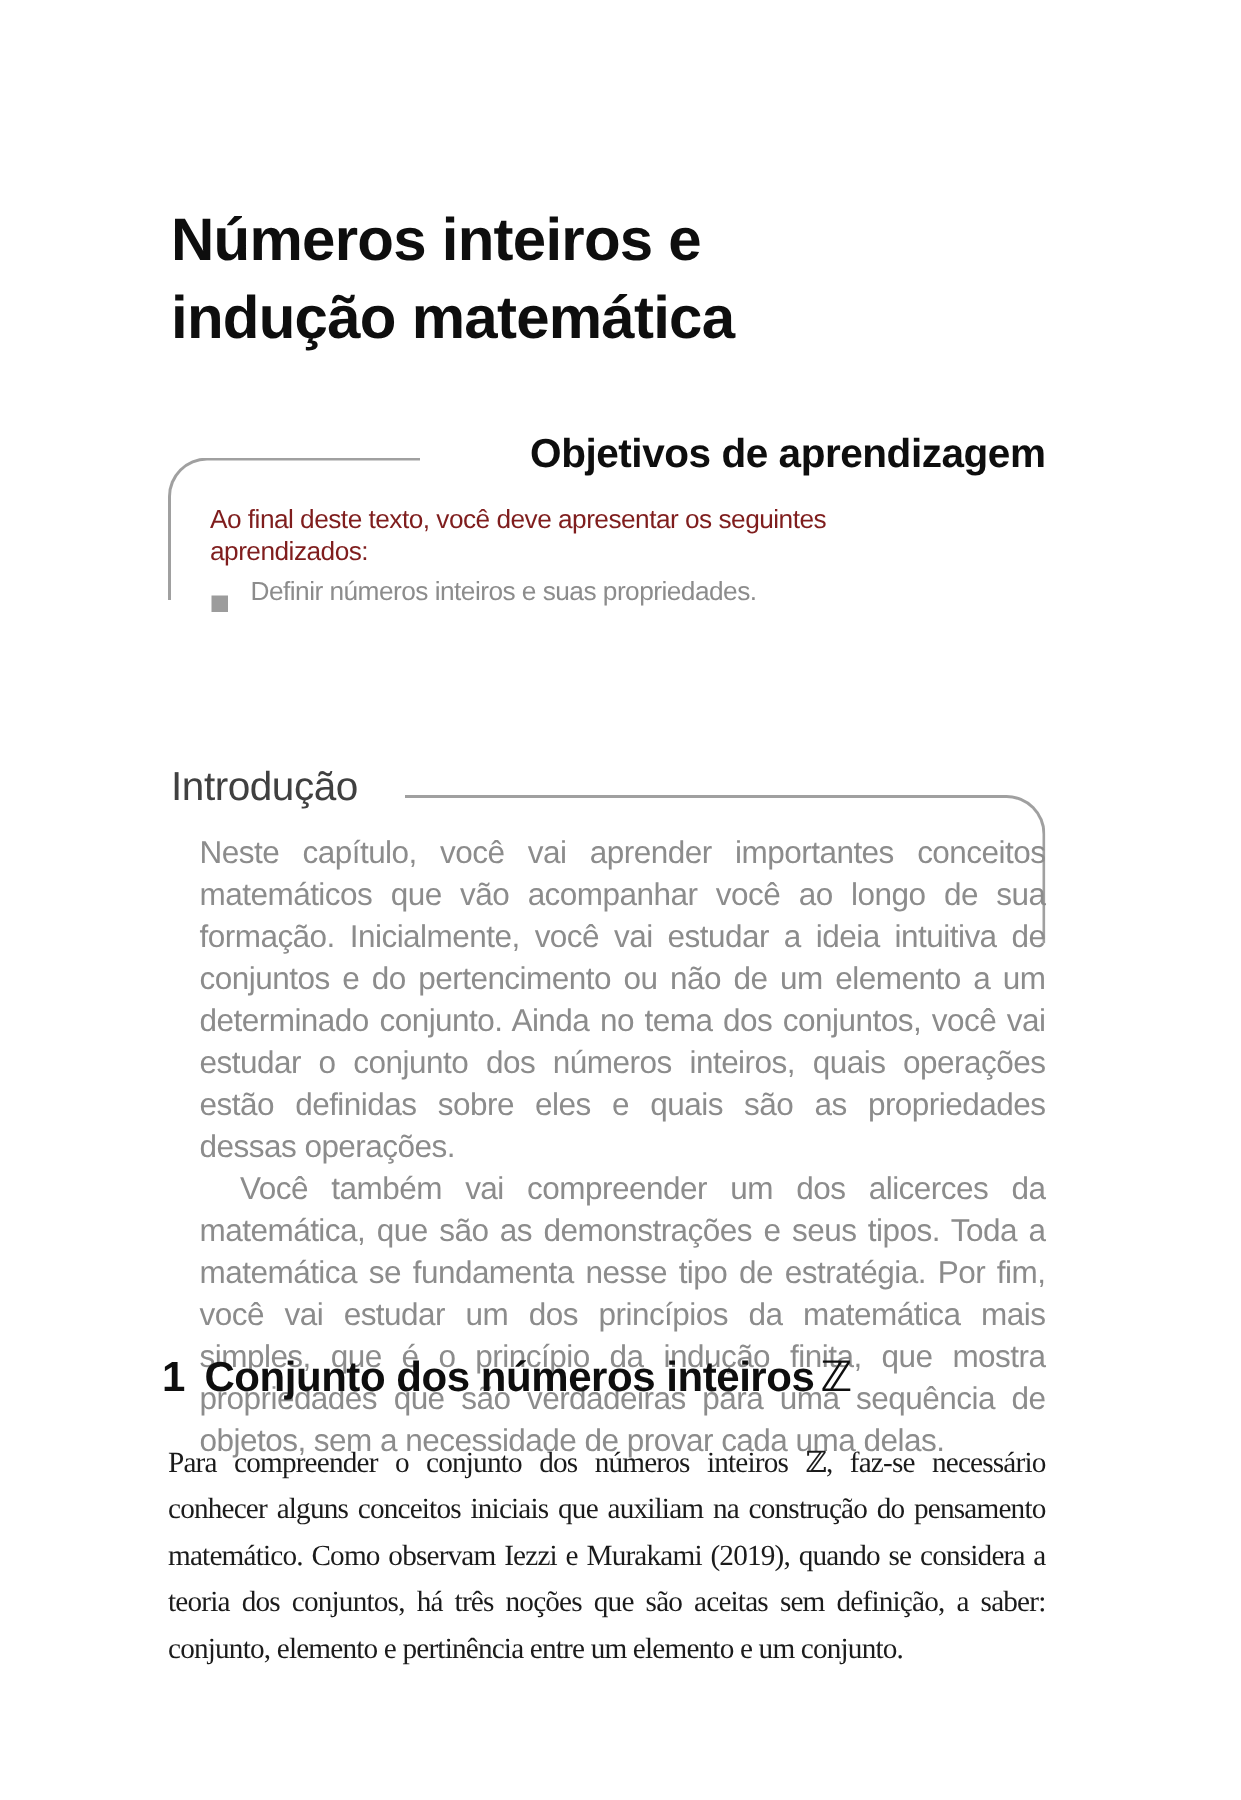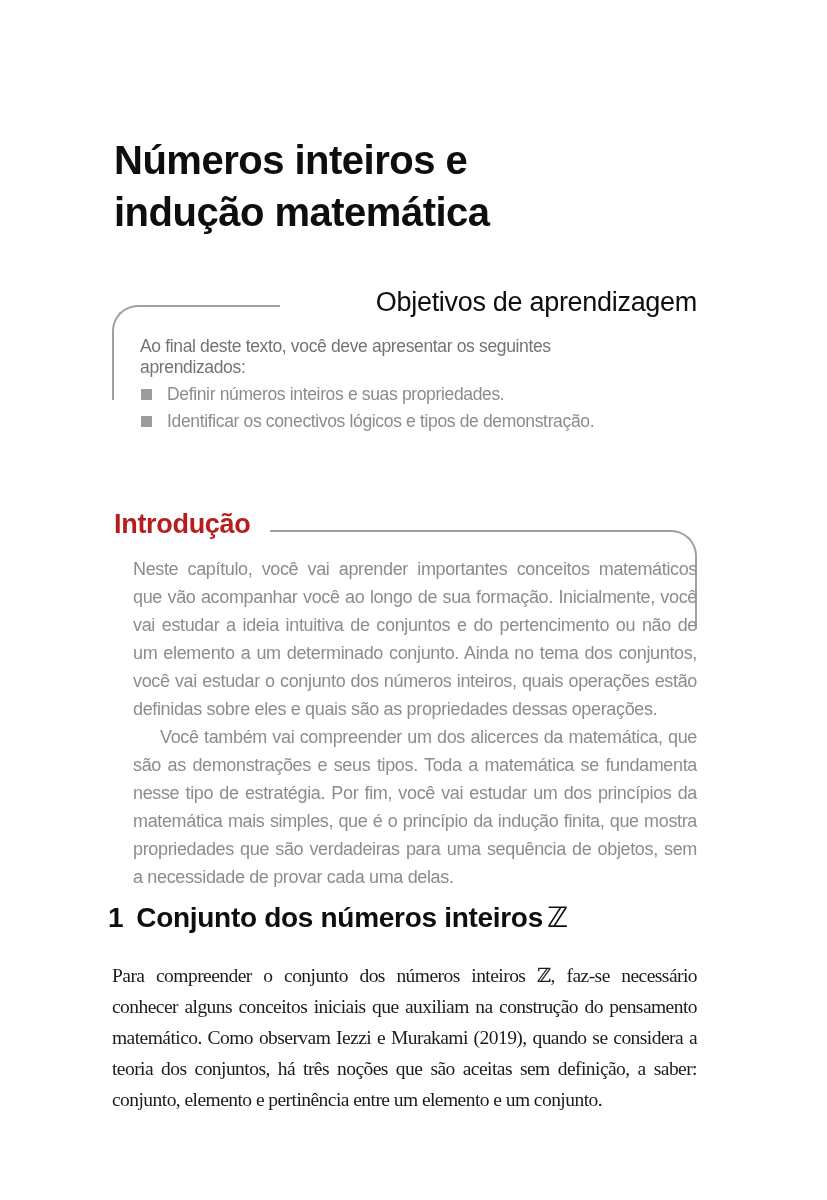--- a/index.html
+++ b/index.html
@@ -42,46 +42,46 @@
     border-top-left-radius: 26px;
   }
   .obj-heading {
     position: absolute;
     left: 280px;
     top: 287px;
     width: 417px;
     margin: 0;
     text-align: right;
     font-size: 27px;
-    font-weight: normal;
+    font-weight: bold;
     letter-spacing: -0.3px;
     color: #0e0e0e;
   }
   .obj-intro {
     position: absolute;
     left: 140px;
     top: 336px;
     width: 520px;
     margin: 0;
     font-size: 17.5px;
     letter-spacing: -0.35px;
-    color: #737373;
+    color: #7f1d1d;
   }
   .obj-list {
     position: absolute;
     left: 141px;
     top: 381px;
     width: 540px;
     margin: 0;
     padding: 0;
     list-style: none;
   }
   .obj-list li {
     display: flex;
-    align-items: flex-start;
+    align-items: flex-end;
     line-height: 27px;
     font-size: 17.5px;
     letter-spacing: -0.35px;
     color: #8c8c8c;
   }
   .sq {
     flex: none;
     width: 11px;
     height: 11px;
     margin-top: 8px;
@@ -89,43 +89,43 @@
     background: #9c9c9c;
   }
 
   
   .intro-heading {
     position: absolute;
     left: 114px;
     top: 509px;
     margin: 0;
     font-size: 27px;
-    font-weight: bold;
+    font-weight: normal;
     letter-spacing: -0.3px;
-    color: #b91c1c;
+    color: #404040;
   }
   .intro-decor {
     position: absolute;
     left: 270px;
     top: 530px;
     width: 425px;
     height: 97px;
     border-top: 2px solid #a0a0a0;
     border-right: 2px solid #a0a0a0;
     border-top-right-radius: 26px;
   }
   .intro-text {
     position: absolute;
     left: 133px;
     top: 555px;
     width: 564px;
   }
   .intro-text p {
     margin: 0;
-    font-size: 18px;
+    font-size: 21px;
     line-height: 28px;
     letter-spacing: -0.35px;
     text-align: justify;
     color: #8c8c8c;
   }
   .intro-text p.indent {
     text-indent: 27px;
   }
 
   
@@ -174,24 +174,20 @@
 
   <section>
     <div class="obj-decor"></div>
     <h2 class="obj-heading">Objetivos de aprendizagem</h2>
     <p class="obj-intro">Ao final deste texto, você deve apresentar os seguintes aprendizados:</p>
     <ul class="obj-list">
       <li>
         <span class="sq"></span>
         <span>Definir números inteiros e suas propriedades.</span>
       </li>
-      <li>
-        <span class="sq"></span>
-        <span>Identificar os conectivos lógicos e tipos de demonstração.</span>
-      </li>
     </ul>
   </section>
 
   <section>
     <h2 class="intro-heading">Introdução</h2>
     <div class="intro-decor"></div>
     <div class="intro-text">
       <p>Neste capítulo, você vai aprender importantes conceitos matemáticos que vão acompanhar você ao longo de sua formação. Inicialmente, você vai estudar a ideia intuitiva de conjuntos e do pertencimento ou não de um elemento a um determinado conjunto. Ainda no tema dos conjuntos, você vai estudar o conjunto dos números inteiros, quais operações estão definidas sobre eles e quais são as propriedades dessas operações.</p>
       <p class="indent">Você também vai compreender um dos alicerces da matemática, que são as demonstrações e seus tipos. Toda a matemática se fundamenta nesse tipo de estratégia. Por fim, você vai estudar um dos princípios da matemática mais simples, que é o princípio da indução finita, que mostra propriedades que são verdadeiras para uma sequência de objetos, sem a necessidade de provar cada uma delas.</p>
     </div>

